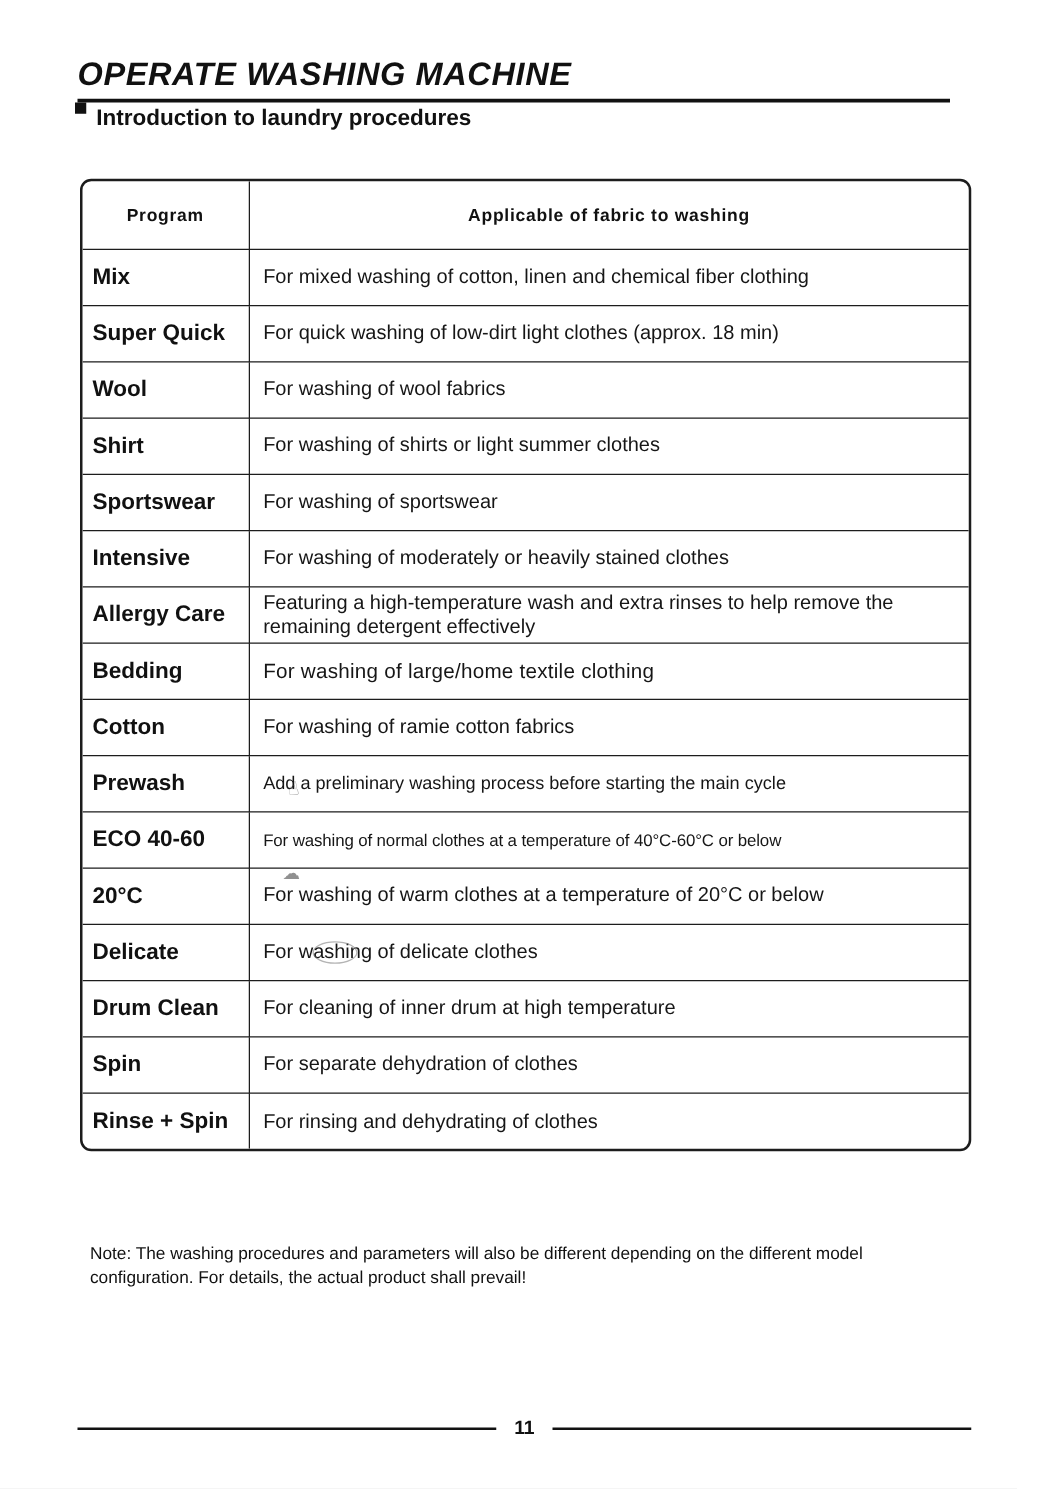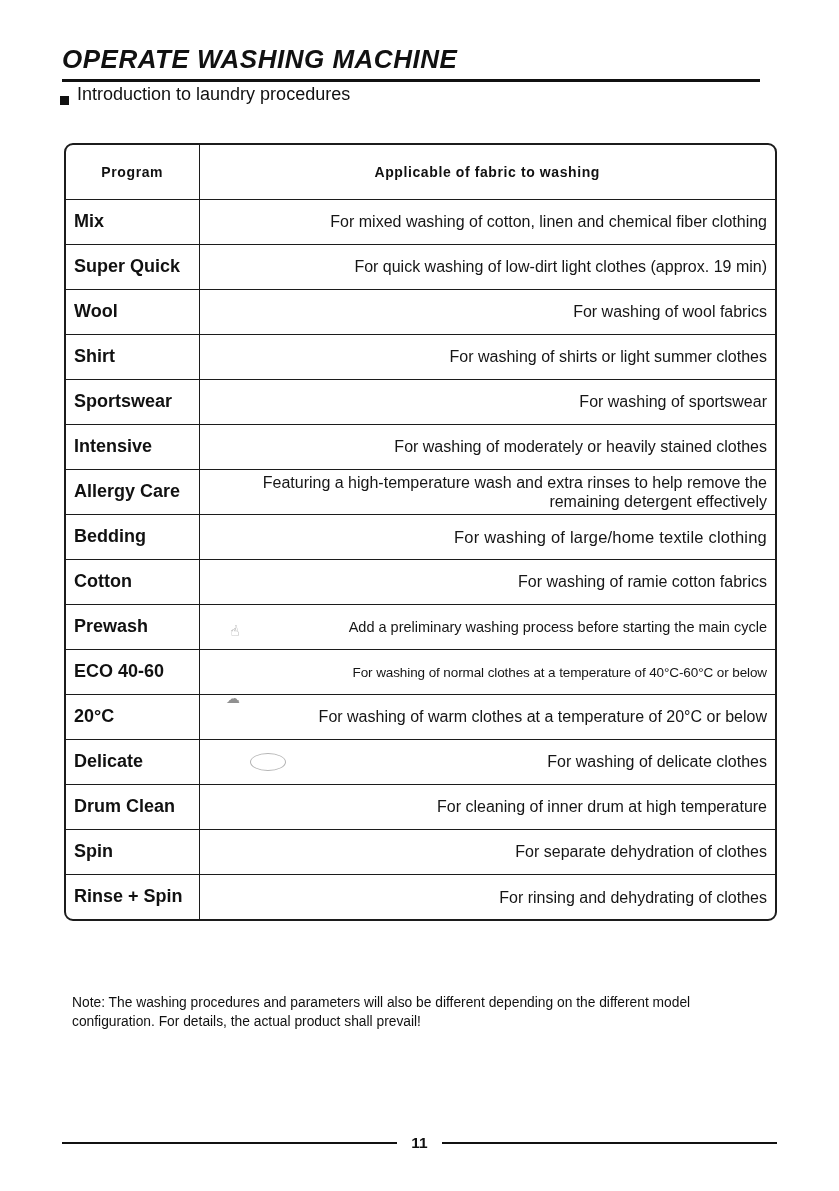--- a/index.html
+++ b/index.html
@@ -31,23 +31,23 @@
     padding-bottom: 4px;
     margin-top: 16px;
   }
 
   
   .section-title {
     position: absolute;
     left: 60px;
     top: 84px;
     display: flex;
-    align-items: flex-end;
+    align-items: flex-start;
     font-size: 18px;
-    font-weight: normal;
+    font-weight: bold;
     color: #111;
   }
   .section-title .bullet {
     display: inline-block;
     width: 9px;
     height: 9px;
     background: #111;
     margin-right: 8px;
     margin-top: -2px;
   }
@@ -86,21 +86,20 @@
     font-weight: bold;
     font-size: 18px;
     padding: 0 4px 0 8px;
     color: #111;
   }
   td.desc-cell {
     font-size: 16px;
     padding: 2px 8px 0 11px;
     line-height: 1.15;
     color: #161616;
-    text-align: right;
   }
   
   tbody tr:nth-child(8) td.desc-cell { font-size: 16.5px; letter-spacing: 0.2px; }
   
   tbody tr:nth-child(10) td.desc-cell { font-size: 14.5px; margin-left: 41px; }
   
   tbody tr:nth-child(11) td.desc-cell { font-size: 13.5px; letter-spacing: -0.1px; }
 
   
   .note {
@@ -173,21 +172,21 @@
         </tr>
       </thead>
       <tbody id="table-body">
 
       <tr>
             <td class="program-cell">Mix</td>
             <td class="desc-cell">For mixed washing of cotton, linen and chemical fiber clothing</td>
           </tr>
           <tr>
             <td class="program-cell">Super Quick</td>
-            <td class="desc-cell">For quick washing of low-dirt light clothes (approx. 19 min)</td>
+            <td class="desc-cell">For quick washing of low-dirt light clothes (approx. 18 min)</td>
           </tr>
           <tr>
             <td class="program-cell">Wool</td>
             <td class="desc-cell">For washing of wool fabrics</td>
           </tr>
           <tr>
             <td class="program-cell">Shirt</td>
             <td class="desc-cell">For washing of shirts or light summer clothes</td>
           </tr>
           <tr>

